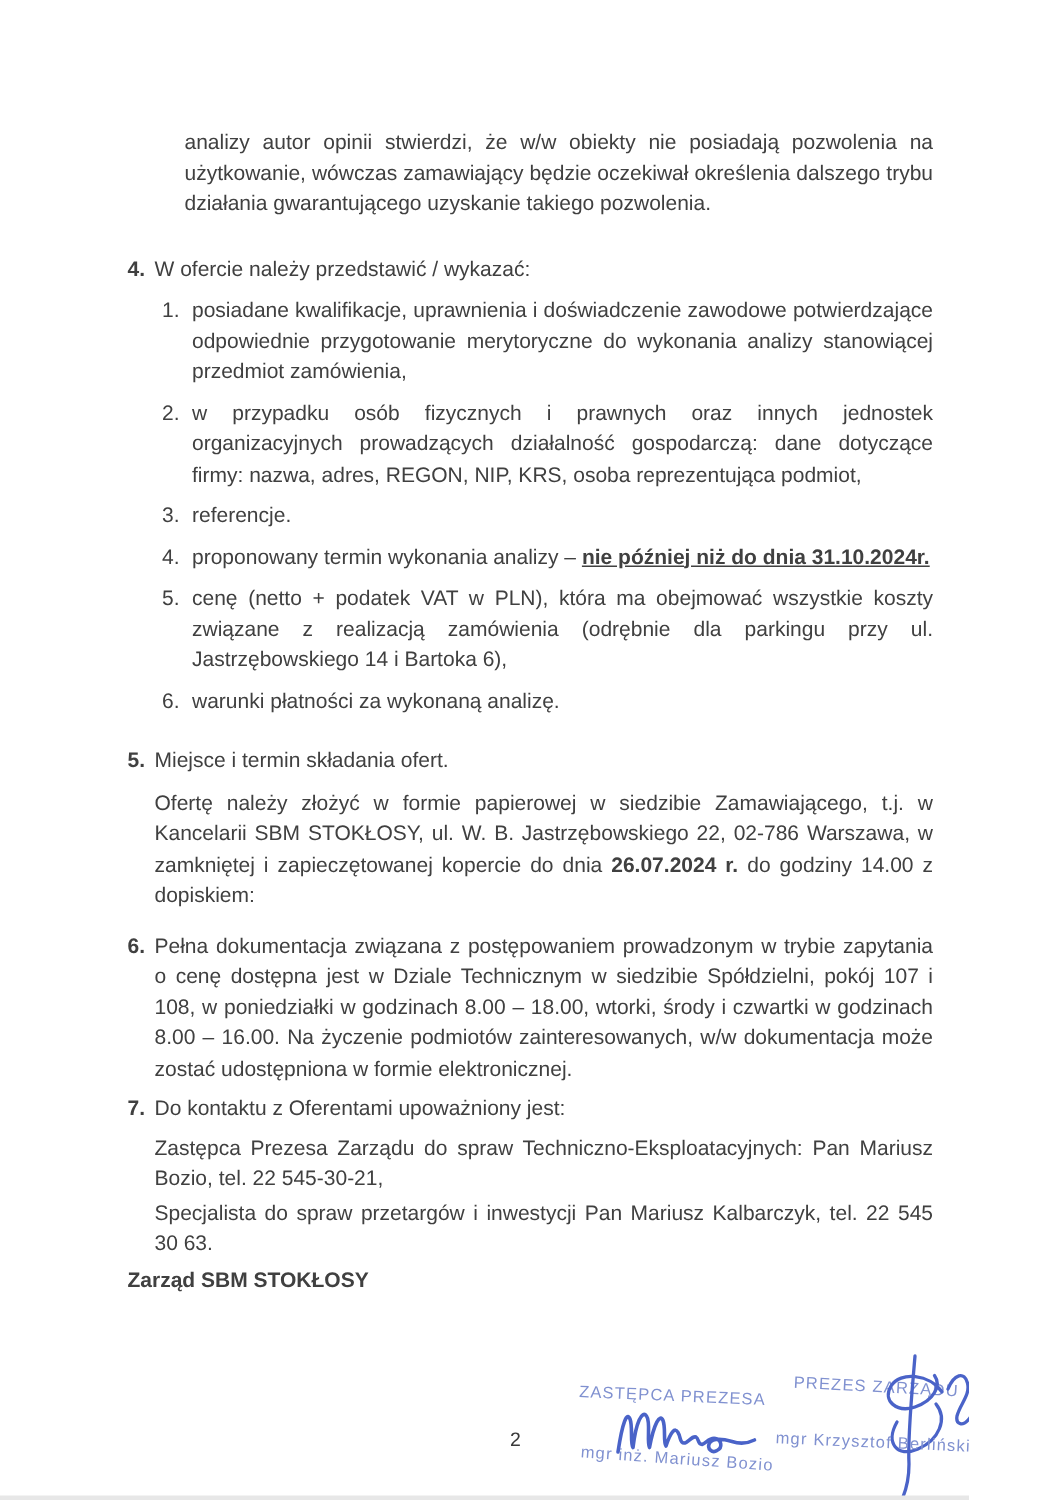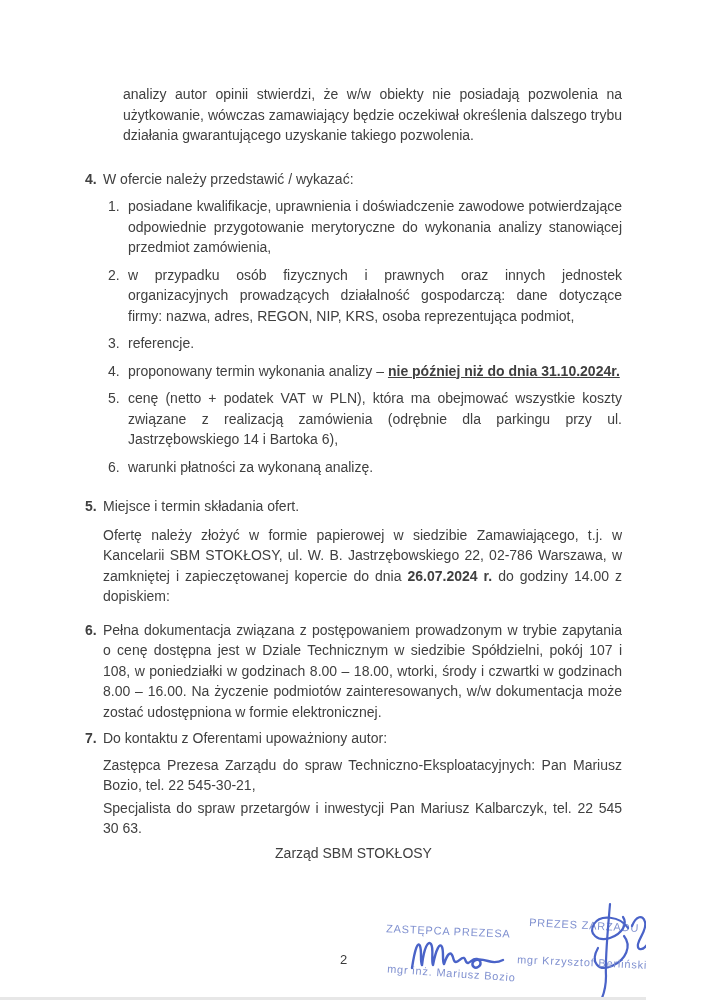--- a/index.html
+++ b/index.html
@@ -33,21 +33,21 @@
   .mt-item7 { margin-top:6px; }
   .sub { display:flex; margin-left:5px; margin-top:7px; }
   .sub:first-child { margin-top:8px; }
   .sub .snum { width:20px; flex:none; }
   .sub .stext { flex:1; min-width:0; text-align:justify; }
   .para { margin:8px 0 0 0; text-align:justify; }
   .para-tight { margin:0; text-align:justify; }
   .quote { margin:0; font-weight:bold; text-align:justify; }
   .bu { font-weight:bold; text-decoration:underline; }
   .justify { text-align:justify; }
-  .board { margin-top:4px; text-align:center; font-weight:normal; }
+  .board { margin-top:4px; text-align:left; font-weight:bold; }
   
   .sig-layer { position:absolute; left:0; top:0; width:707px; height:1000px; pointer-events:none; }
   .stamp-text {
     position:absolute;
     font-size:11px;
     letter-spacing:0.8px;
     color:var(--stamp-blue);
     white-space:nowrap;
   }
   .sig-svg { position:absolute; }
@@ -115,21 +115,21 @@
     </div>
 
     <div class="item mt-item6">
       <span class="num">6.</span>
       <div class="body justify">Pełna dokumentacja związana z postępowaniem prowadzonym w trybie zapytania o cenę dostępna jest w Dziale Technicznym w siedzibie Spółdzielni, pokój 107 i 108, w poniedziałki w godzinach 8.00 – 18.00, wtorki, środy i czwartki w godzinach 8.00 – 16.00. Na życzenie podmiotów zainteresowanych, w/w dokumentacja może zostać udostępniona w formie elektronicznej.</div>
     </div>
 
     <div class="item mt-item7">
       <span class="num">7.</span>
       <div class="body">
-        <div>Do kontaktu z Oferentami upoważniony autor:</div>
+        <div>Do kontaktu z Oferentami upoważniony jest:</div>
         <p class="para" style="margin-top:6px">Zastępca Prezesa Zarządu do spraw Techniczno-Eksploatacyjnych: Pan Mariusz Bozio, tel. 22 545-30-21,</p>
         <p class="para" style="margin-top:2px">Specjalista do spraw przetargów i inwestycji Pan Mariusz Kalbarczyk, tel. 22 545 30 63.</p>
       </div>
     </div>
 
     <div class="board">Zarząd SBM STOKŁOSY</div>
   </div>
 
   <div class="sig-layer">
 

